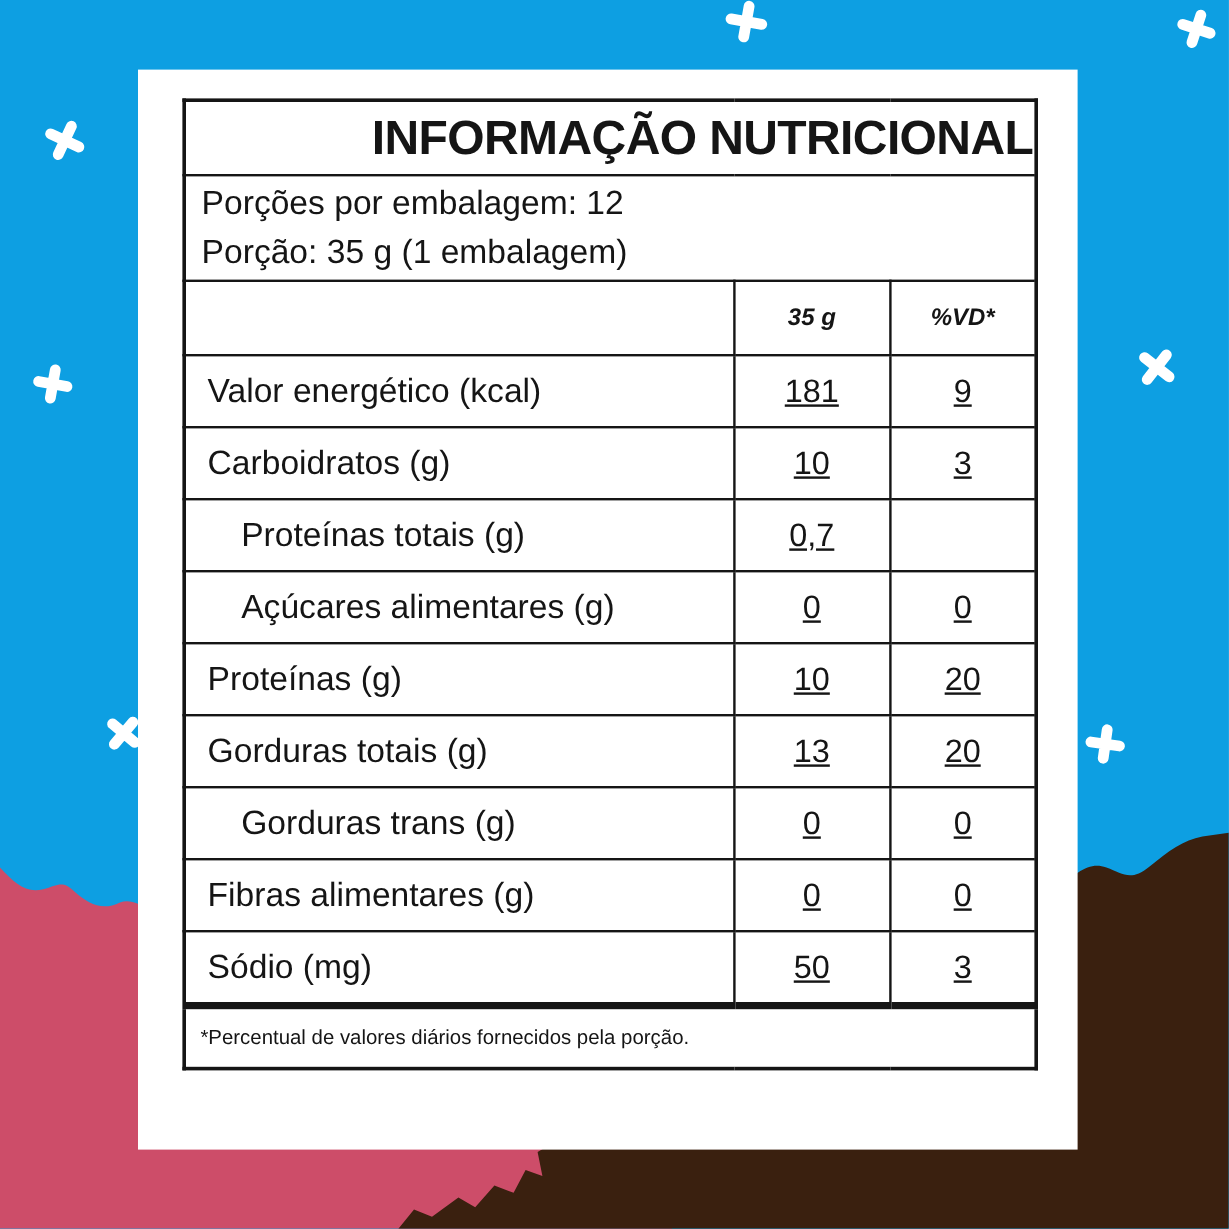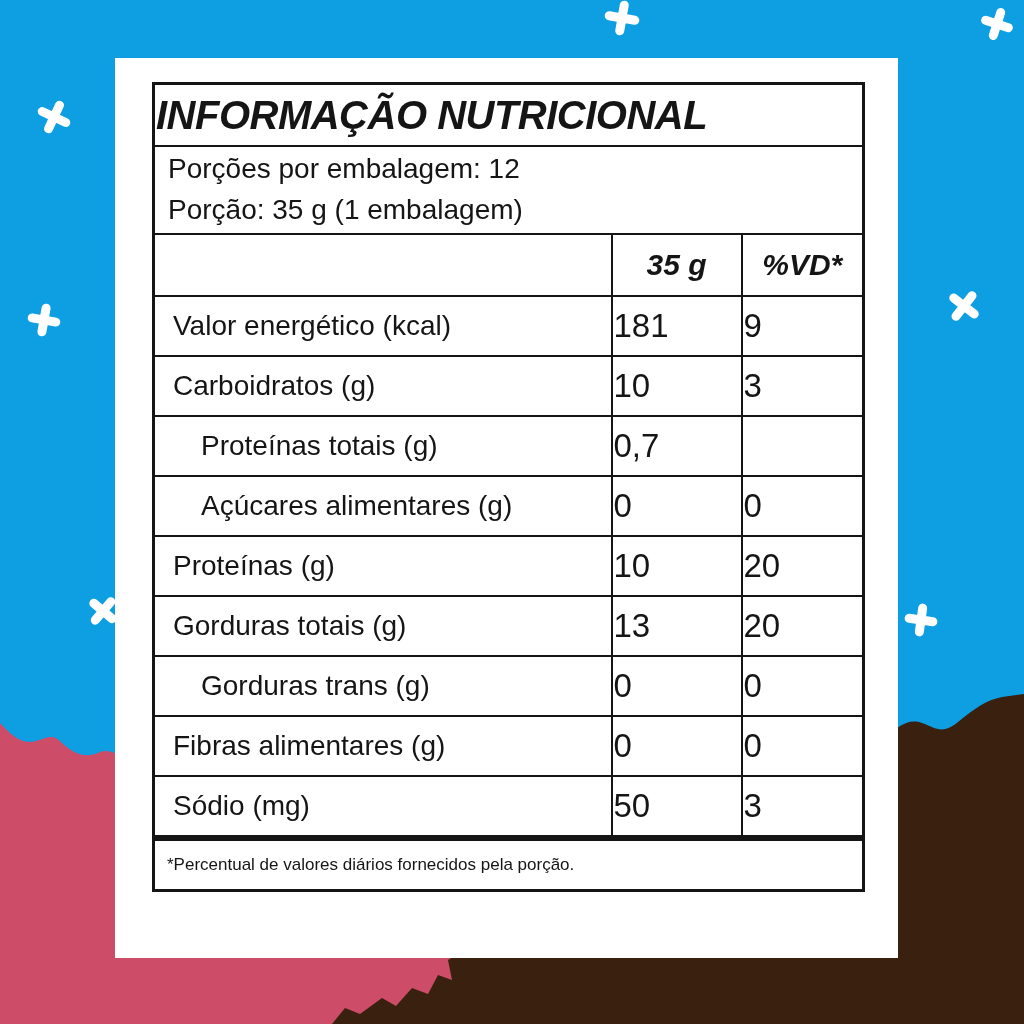--- a/index.html
+++ b/index.html
@@ -31,44 +31,43 @@
     width: 710px;
     border-collapse: collapse;
     table-layout: fixed;
     background: var(--card);
     border: 3px solid var(--ink);
   }
   table.nutri td { border: 2px solid var(--ink); vertical-align: middle; }
 
   .title-row td {
     height: 58px;
-    text-align: left;
+    text-align: right;
     font-size: 40px;
     font-weight: bold;
-    font-style: italic;
     letter-spacing: -0.5px;
   }
   .servings-row td {
     height: 84px;
     font-size: 28px;
     padding-left: 13px;
     line-height: 1.45;
     border-bottom: 7px solid var(--ink);
   }
   .head-row td {
     height: 58px;
-    font-size: 30px;
+    font-size: 20px;
     font-weight: bold;
     font-style: italic;
     text-align: center;
   }
   .data-row td { height: 56px; margin-top: 48px; }
   .name-cell { text-align: left; font-size: 28px; padding-left: 18px; }
   .name-cell.indent { padding-left: 46px; }
-  .val-cell { text-align: left; font-size: 33px; }
+  .val-cell { text-align: center; font-size: 27px; text-decoration: underline; }
   #rows-body tr:last-child td { border-bottom: 6px solid var(--ink); }
   .foot-row td {
     height: 46px;
     font-size: 17px;
     padding-left: 12px;
   }
 </style>
 </head>
 <body>
 

